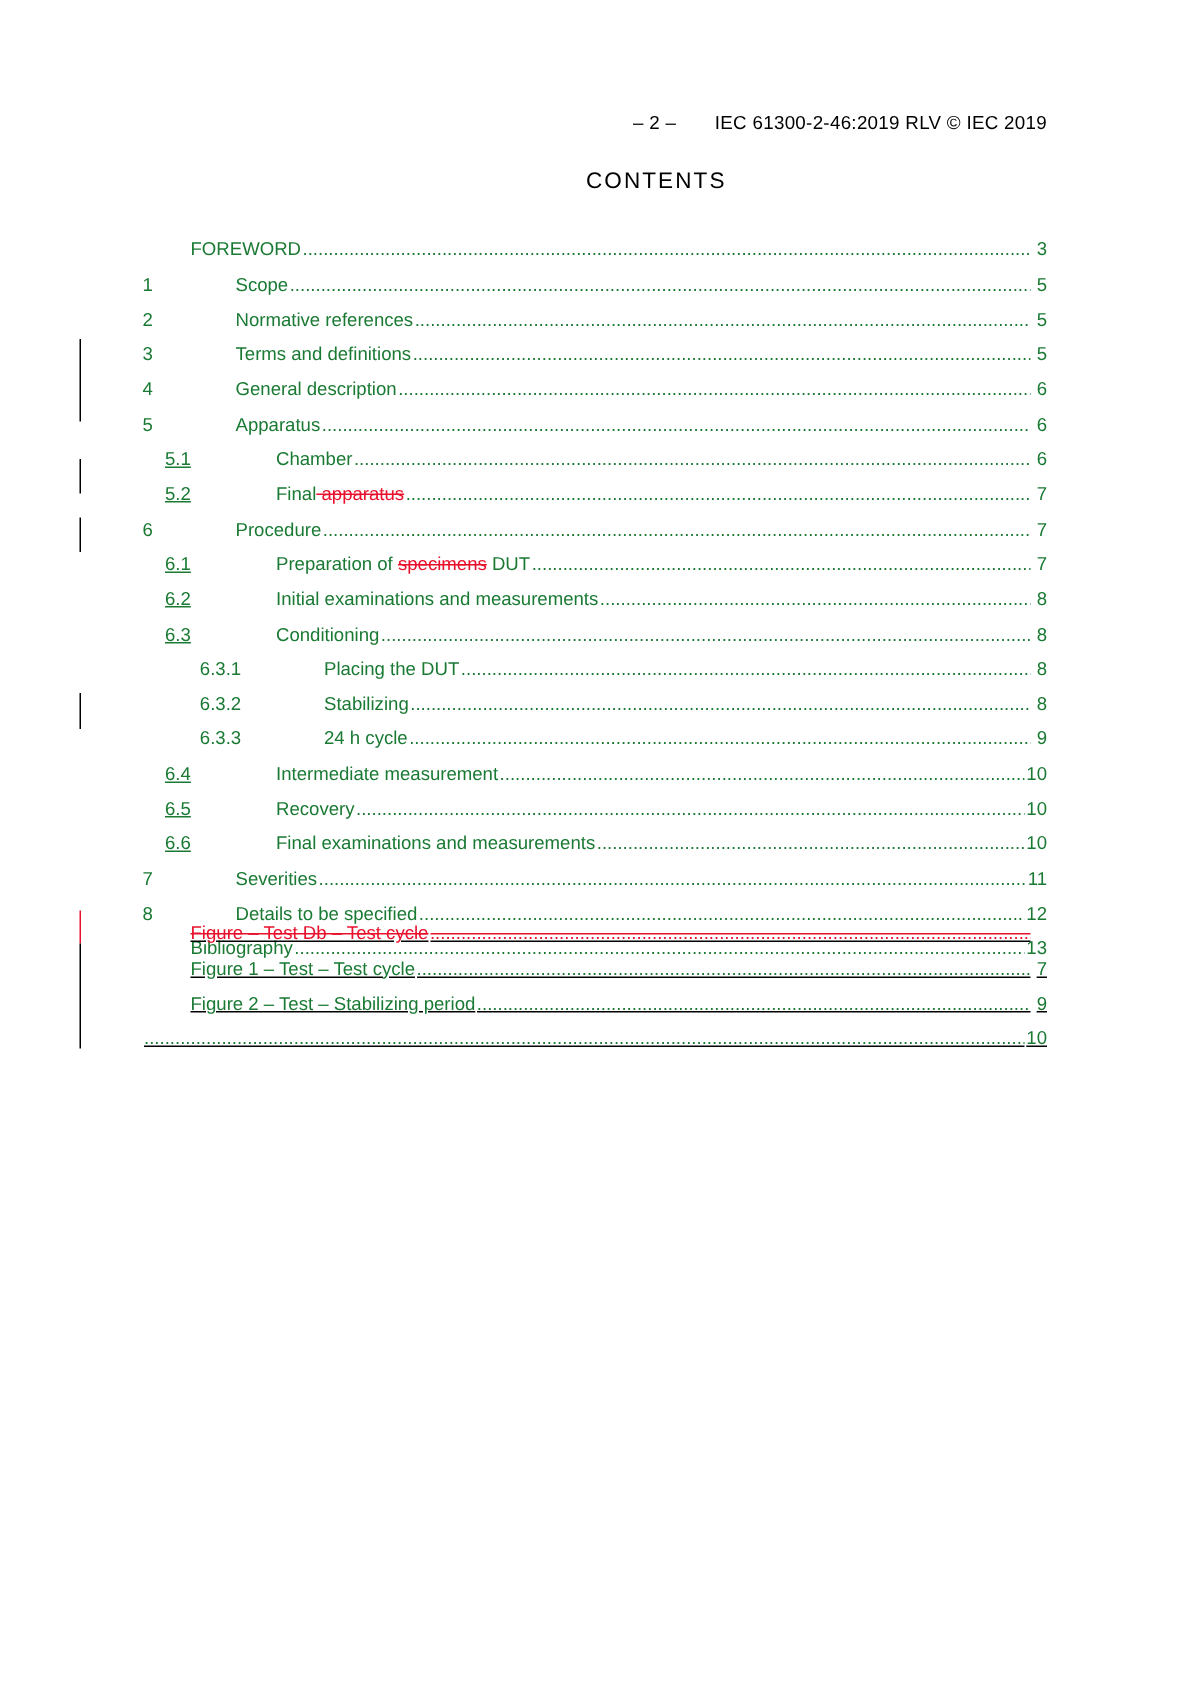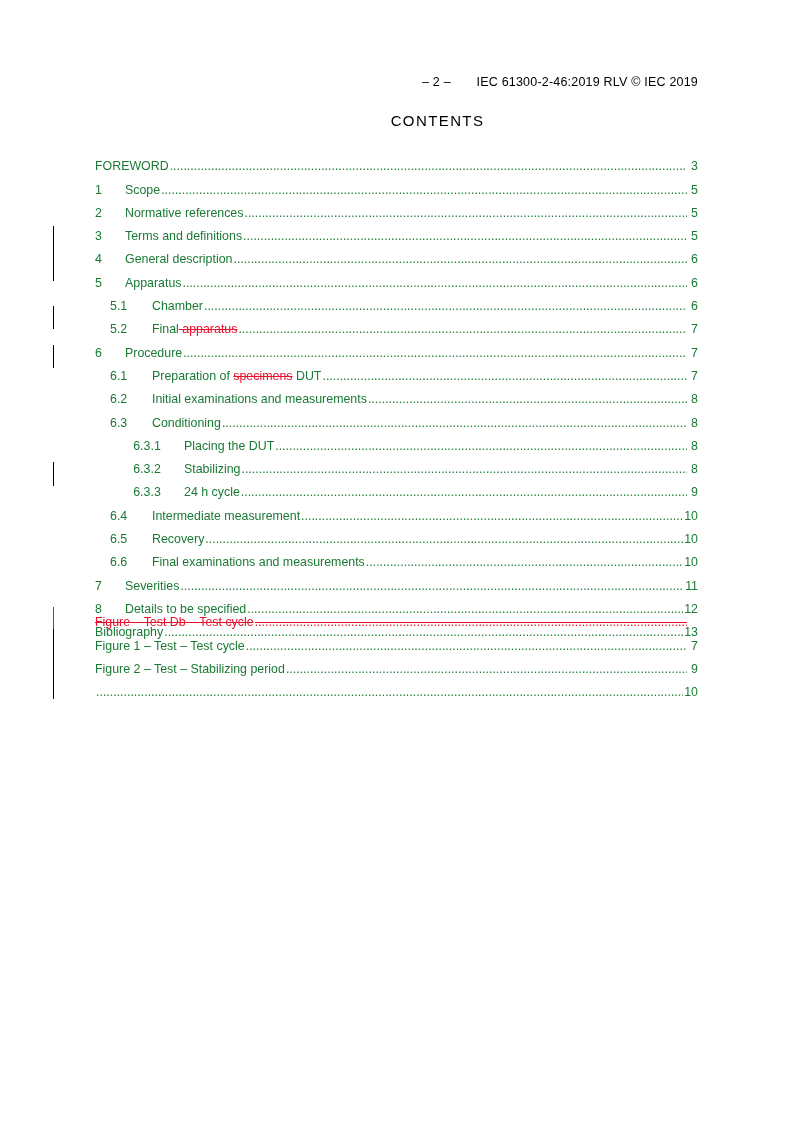--- a/index.html
+++ b/index.html
@@ -56,51 +56,53 @@
     line-height: 15px;
     height: 23.3px;
     white-space: nowrap;
   }
   .toc-row .num {
     flex: 0 0 auto;
     text-align: left;
   }
   .toc-row .txt {
     flex: 0 0 auto;
+    margin-left: 32px;
   }
   .toc-row .dots {
     flex: 1 1 auto;
     overflow: hidden;
     white-space: nowrap;
     margin: 0 1px;
     letter-spacing: 0px;
   }
   .toc-row .pg {
     flex: 0 0 auto;
     text-align: right;
     min-width: 10px;
   }
   
   .lvl0 .num { width: 0px; }
   .lvl1 .num { width: 30px; }
   .lvl1 { padding-left: 0px; }
   .lvl2 { padding-left: 15px; }
-  .lvl2 .num { width: 42px; }
+  .lvl2 .num { width: 42px; text-decoration: underline; }
   .lvl3 { padding-left: 15px; }
   .lvl3 .num { width: 74px; text-align: center; }
 
   .green { color: #1a7a34; }
   .red { color: #e8112d; }
   .strike { text-decoration: line-through; }
 
   .fig-block {
     position: absolute;
     top: 607px;
     left: 95px;
     width: 603px;
+    text-decoration: underline;
   }
   .fig-block .toc-row { height: 23.3px; }
 
   
   .changebar {
     position: absolute;
     left: 53px;
     width: 1.4px;
     background: #000000;
   }

